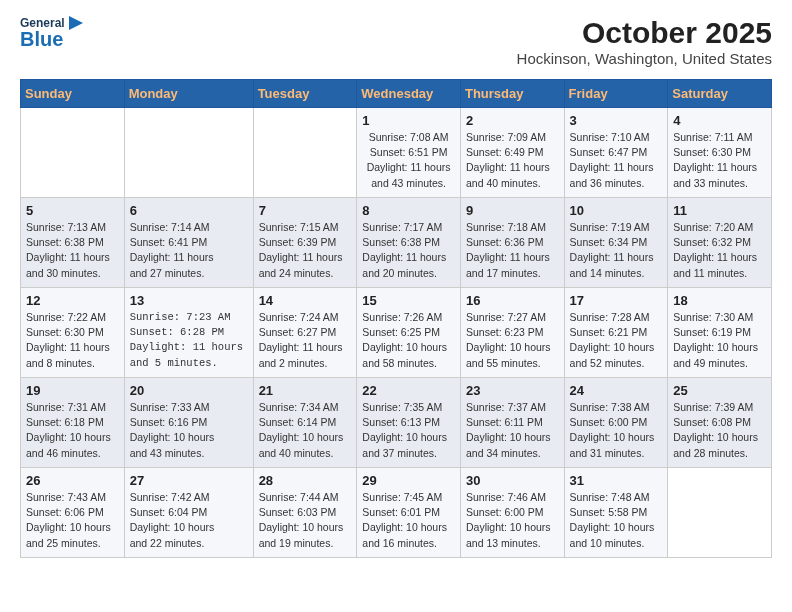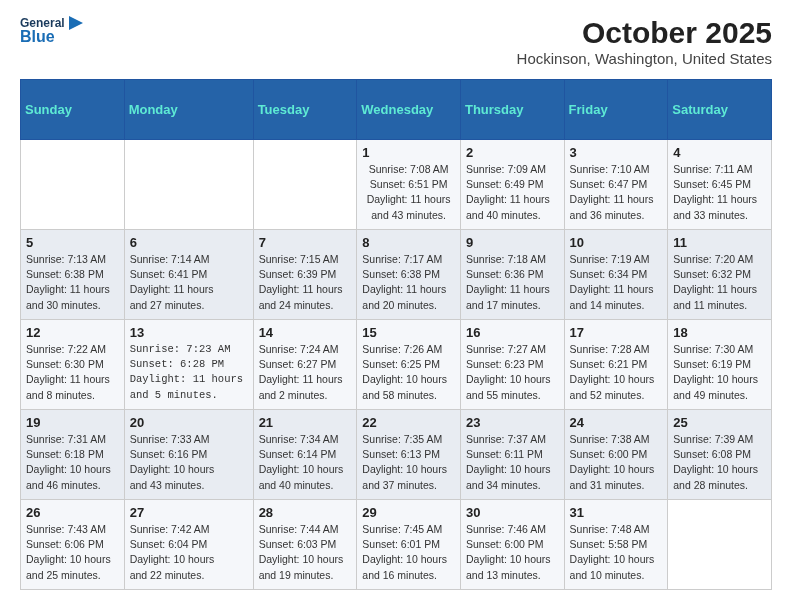--- a/index.html
+++ b/index.html
@@ -44,24 +44,24 @@
       font-weight: normal;
       color: #444;
     }
     .calendar {
       width: 100%;
       border-collapse: collapse;
       border: 1px solid #bbb;
     }
     .calendar thead tr th {
       background: #2563a8;
-      color: #5eead4;
+      color: #fdba74;
       font-size: 13px;
       font-weight: bold;
-      padding: 22px 4px;
+      padding: 6px 4px;
       text-align: left;
       border: 1px solid #2055a0;
     }
     .calendar tbody tr td {
       vertical-align: top;
       border: 1px solid #ccc;
       padding: 5px 5px 5px 5px;
       font-size: 11px;
       color: #333;
       background: #fff;
@@ -96,21 +96,21 @@
 <div class="page">
   <div class="header">
     <div class="logo">
       <div style="display:flex;flex-direction:column;align-items:flex-start;">
         <div style="display:flex;align-items:center;">
           <span class="logo-text">General</span>
           <svg width="18" height="18" viewBox="0 0 18 18" style="margin-left:2px;margin-top:-2px;">
             <polygon points="2,2 16,9 2,16" fill="#1a6db5"></polygon>
           </svg>
         </div>
-        <span class="logo-text logo-blue" style="font-size:16px;font-weight:bold;margin-top:-4px;">Blue</span>
+        <span class="logo-text logo-blue" style="font-size:20px;font-weight:bold;margin-top:-4px;">Blue</span>
       </div>
     </div>
     <div class="title-block">
       <h1>October 2025</h1>
       <h2>Hockinson, Washington, United States</h2>
     </div>
   </div>
 
   <table class="calendar">
     <thead>
@@ -146,21 +146,21 @@
           <td>
             <span class="day-num">3</span>
             <div class="day-detail" style="white-space: pre-line;">Sunrise: 7:10 AM
 Sunset: 6:47 PM
 Daylight: 11 hours
 and 36 minutes.</div>
           </td>
           <td>
             <span class="day-num">4</span>
             <div class="day-detail" style="white-space: pre-line;">Sunrise: 7:11 AM
-Sunset: 6:45 PM
+Sunset: 6:30 PM
 Daylight: 11 hours
 and 33 minutes.</div>
           </td>
         </tr>
         <tr>
           <td>
             <span class="day-num">5</span>
             <div class="day-detail" style="white-space: pre-line;">Sunrise: 7:13 AM
 Sunset: 6:38 PM
 Daylight: 11 hours

